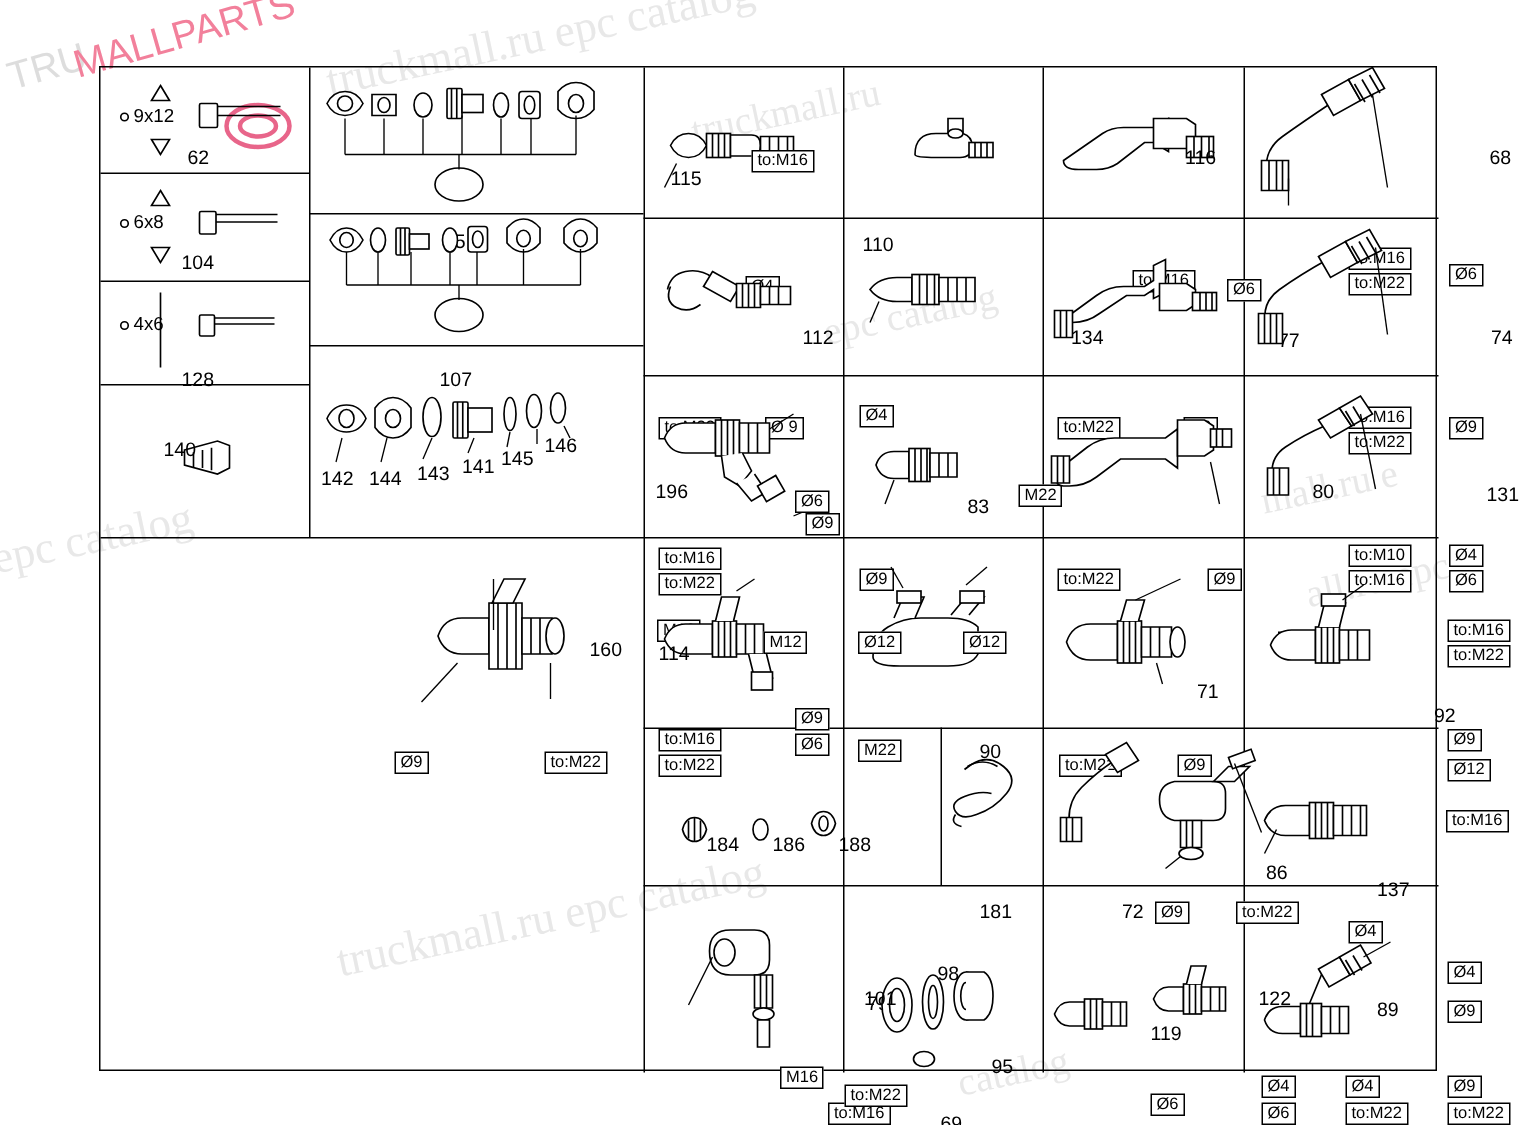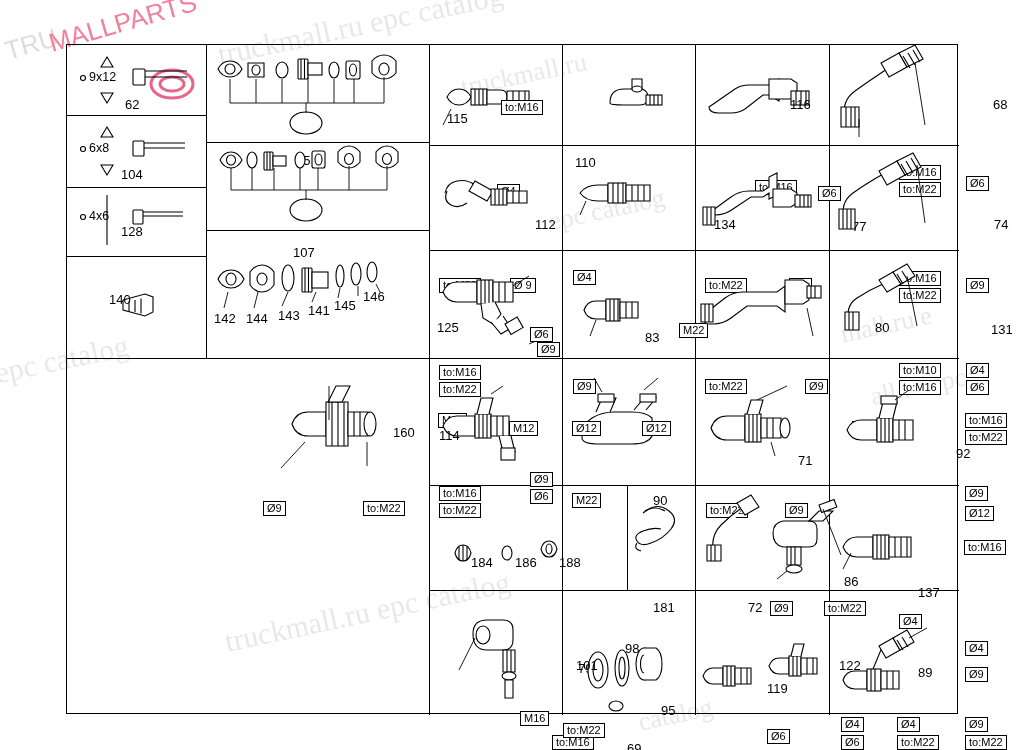--- a/index.html
+++ b/index.html
@@ -136,21 +136,21 @@
         <line class="p" x1="6" y1="1.5" x2="6" y2="11.5"></line>
         <line class="p" x1="12" y1="0" x2="12" y2="12"></line>
         <line class="p" x1="18" y1="-1.5" x2="18" y2="13.5"></line>
       </g>
     </svg>
     <div class="lbl" style="left:22px;top:26px;">9x12</div>
     <div class="num" style="left:58px;top:52px;">62</div>
     <div class="lbl" style="left:22px;top:97px;">6x8</div>
     <div class="num" style="left:54px;top:122px;">104</div>
     <div class="lbl" style="left:22px;top:165px;">4x6</div>
-    <div class="num" style="left:54px;top:179px;">128</div>
+    <div class="num" style="left:54px;top:200px;">128</div>
     <div class="num" style="left:42px;top:247px;">140</div>
 
     <svg width="223" height="97" style="left:139px;top:0;">
       <g transform="translate(12,18)">
         <path class="pf" d="M0,6 q4,-8 12,-8 q8,0 12,8 q-4,8 -12,8 q-8,0 -12,-8 Z"></path>
         <ellipse class="pf" cx="12" cy="6" rx="5" ry="5"></ellipse>
       </g>
       <g transform="translate(42,18)">
         <path class="pf" d="M0,0 h16 v14 h-16 z"></path>
         <ellipse class="pf" cx="8" cy="7" rx="4" ry="5"></ellipse>
@@ -407,21 +407,21 @@
         <line class="p" x1="56" y1="2" x2="56" y2="22"></line>
         <line class="p" x1="62" y1="2" x2="62" y2="22"></line>
 
         <path class="pf" d="M38,24 l2,14 l10,6 l8,-10 l-6,-12"></path>
         <path class="pf" d="M48,42 l10,12 l10,-6 l-8,-12"></path>
         <rect class="pf" x="62" y="44" width="14" height="12" transform="rotate(-30 62 44)"></rect>
       </g>
       <line class="lead" x1="84" y1="36" x2="100" y2="26"></line>
       <line class="lead" x1="100" y1="94" x2="114" y2="88"></line>
     </svg>
-    <div class="num" style="left:370px;top:275px;">125</div>
+    <div class="num" style="left:370px;top:275px;">196</div>
     <div class="boxlbl" style="left:463px;top:282px;">Ø6</div>
     <div class="boxlbl" style="left:372px;top:320px;">to:M16</div>
     <div class="boxlbl" style="left:372px;top:337px;">to:M22</div>
     <div class="boxlbl" style="left:470px;top:297px;">Ø9</div>
 
     <svg width="133" height="108" style="left:495px;top:205px;">
       <g transform="translate(22,50)">
         <path class="pf" d="M0,10 q3,-9 12,-9 h10 v18 h-10 q-9,0 -12,-9 Z"></path>
         <rect class="pf" x="22" y="-1" width="14" height="22"></rect>
         <line class="p" x1="26" y1="-1" x2="26" y2="21"></line>
@@ -564,21 +564,21 @@
         <line class="p" x1="38" y1="-2" x2="38" y2="22"></line>
         <line class="p" x1="42" y1="-2" x2="42" y2="22"></line>
         <path class="pf" d="M46,0 h20 v20 h-20 z"></path>
         <line class="p" x1="52" y1="0" x2="52" y2="20"></line>
         <line class="p" x1="58" y1="0" x2="58" y2="20"></line>
         <path class="pf" d="M32,-2 l4,-16 h14 l-4,16"></path>
         <rect class="pf" x="34" y="-24" width="16" height="8"></rect>
       </g>
       <line class="lead" x1="66" y1="42" x2="80" y2="32"></line>
     </svg>
-    <div class="num" style="left:889px;top:401px;text-align:center;">92</div>
+    <div class="num" style="left:889px;top:424px;text-align:center;">92</div>
     <div class="boxlbl" style="left:898px;top:368px;">to:M16</div>
     <div class="boxlbl" style="left:898px;top:385px;">to:M22</div>
     <div class="boxlbl" style="left:898px;top:441px;">Ø9</div>
     <div class="boxlbl" style="left:898px;top:461px;">Ø12</div>
 
     <svg width="198" height="105" style="left:362px;top:440px;">
       <g transform="translate(26,66)">
         <path class="pf" d="M0,2 q2,-8 8,-8 q6,0 8,8 q-2,8 -8,8 q-6,0 -8,-8 Z"></path>
         <line class="p" x1="4" y1="-4" x2="4" y2="8"></line>
         <line class="p" x1="8" y1="-6" x2="8" y2="10"></line>

